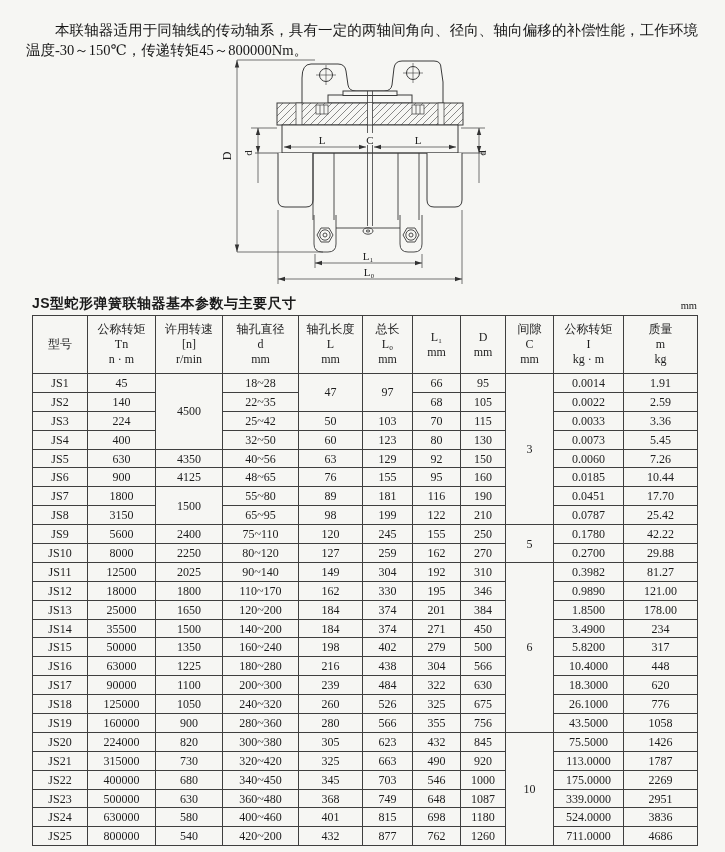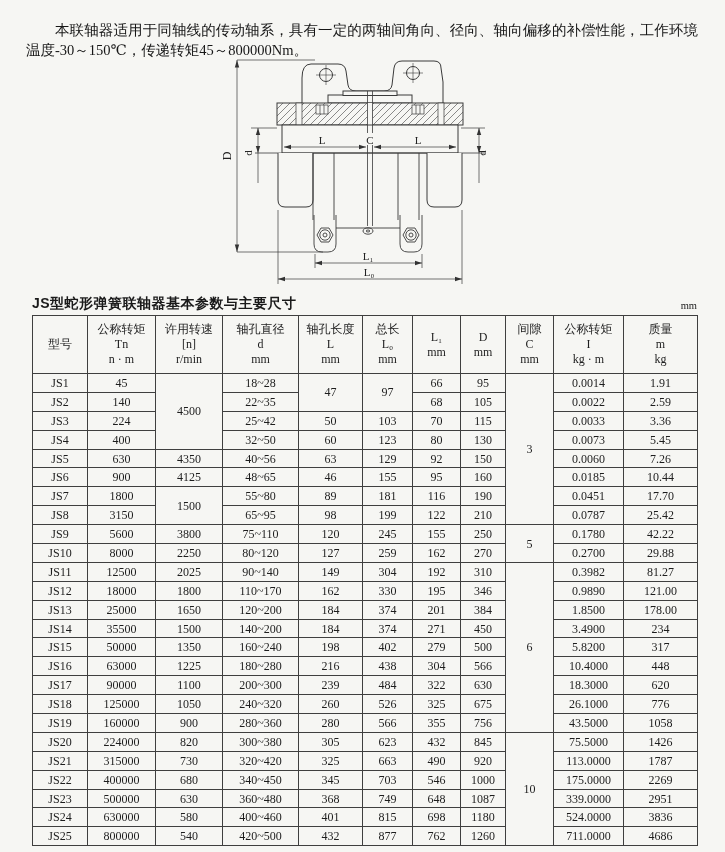--- a/index.html
+++ b/index.html
@@ -322,21 +322,21 @@
           <td>92</td>
           <td>150</td>
           <td>0.0060</td>
           <td>7.26</td>
         </tr>
         <tr>
           <td>JS6</td>
           <td>900</td>
           <td>4125</td>
           <td>48~65</td>
-          <td>46</td>
+          <td>76</td>
           <td>155</td>
           <td>95</td>
           <td>160</td>
           <td>0.0185</td>
           <td>10.44</td>
         </tr>
         <tr>
           <td>JS7</td>
           <td>1800</td>
           <td rowspan="2">1500</td>
@@ -355,21 +355,21 @@
           <td>98</td>
           <td>199</td>
           <td>122</td>
           <td>210</td>
           <td>0.0787</td>
           <td>25.42</td>
         </tr>
         <tr>
           <td>JS9</td>
           <td>5600</td>
-          <td>3800</td>
+          <td>2400</td>
           <td>75~110</td>
           <td>120</td>
           <td>245</td>
           <td>155</td>
           <td>250</td>
           <td rowspan="2">5</td>
           <td>0.1780</td>
           <td>42.22</td>
         </tr>
         <tr>
@@ -551,21 +551,21 @@
           <td>815</td>
           <td>698</td>
           <td>1180</td>
           <td>524.0000</td>
           <td>3836</td>
         </tr>
         <tr>
           <td>JS25</td>
           <td>800000</td>
           <td>540</td>
-          <td>420~500</td>
+          <td>420~200</td>
           <td>432</td>
           <td>877</td>
           <td>762</td>
           <td>1260</td>
           <td>711.0000</td>
           <td>4686</td>
         </tr>
       </tbody>
   </table>
 </div>

